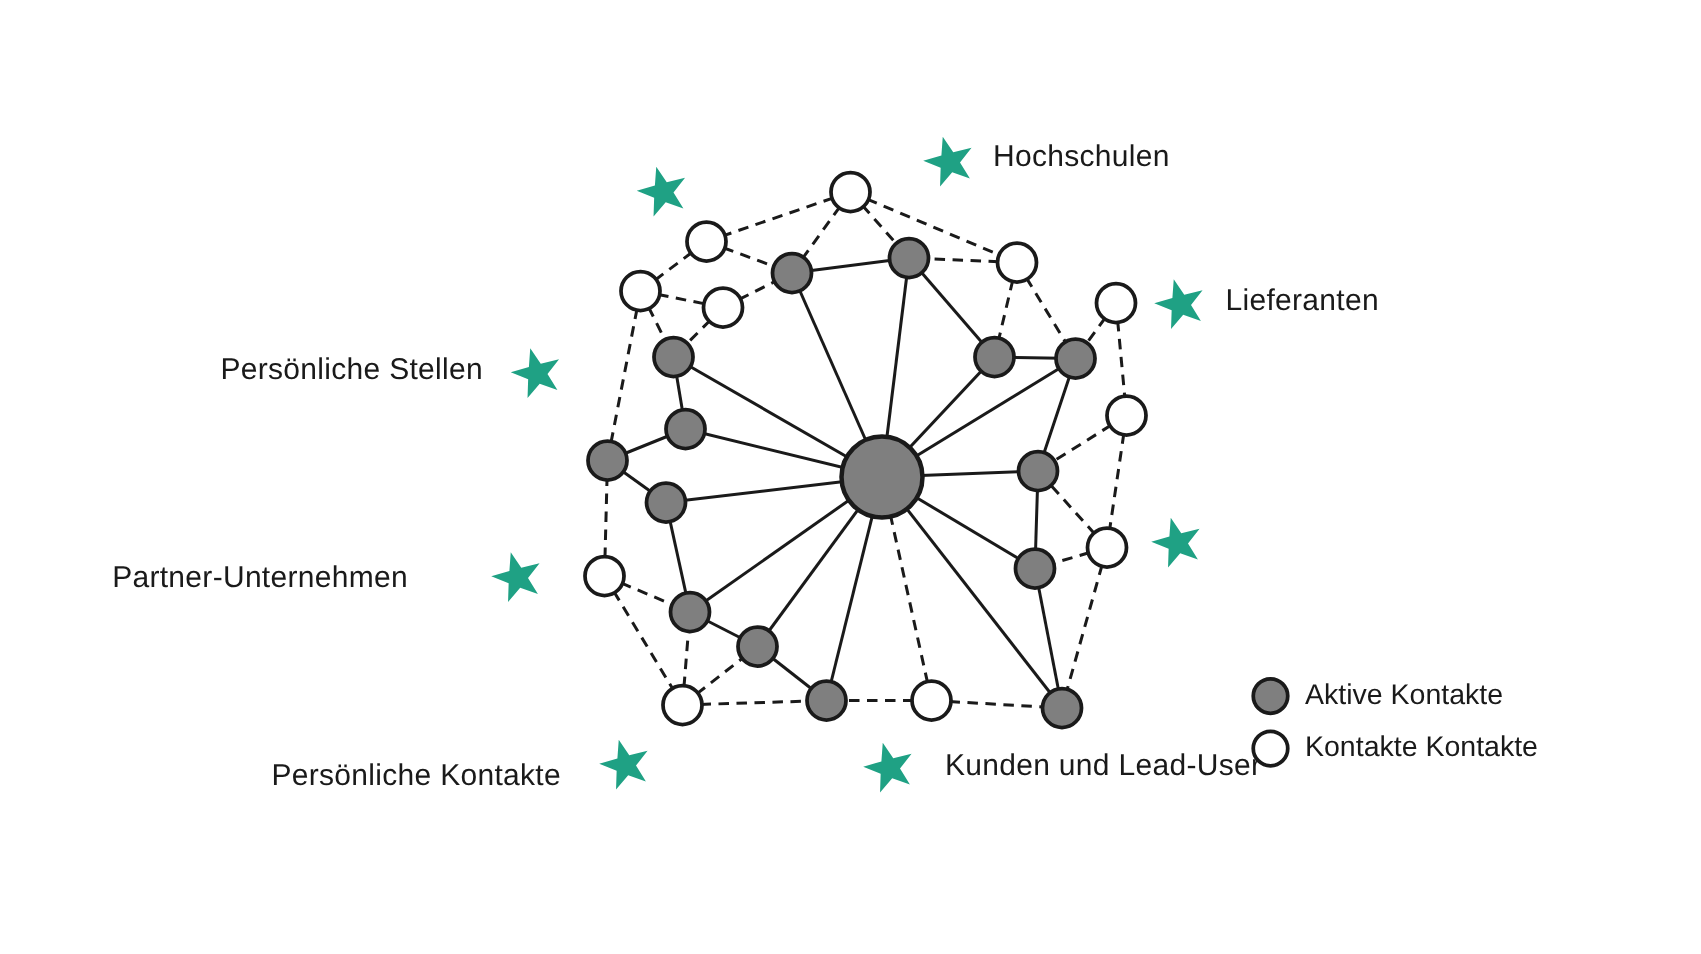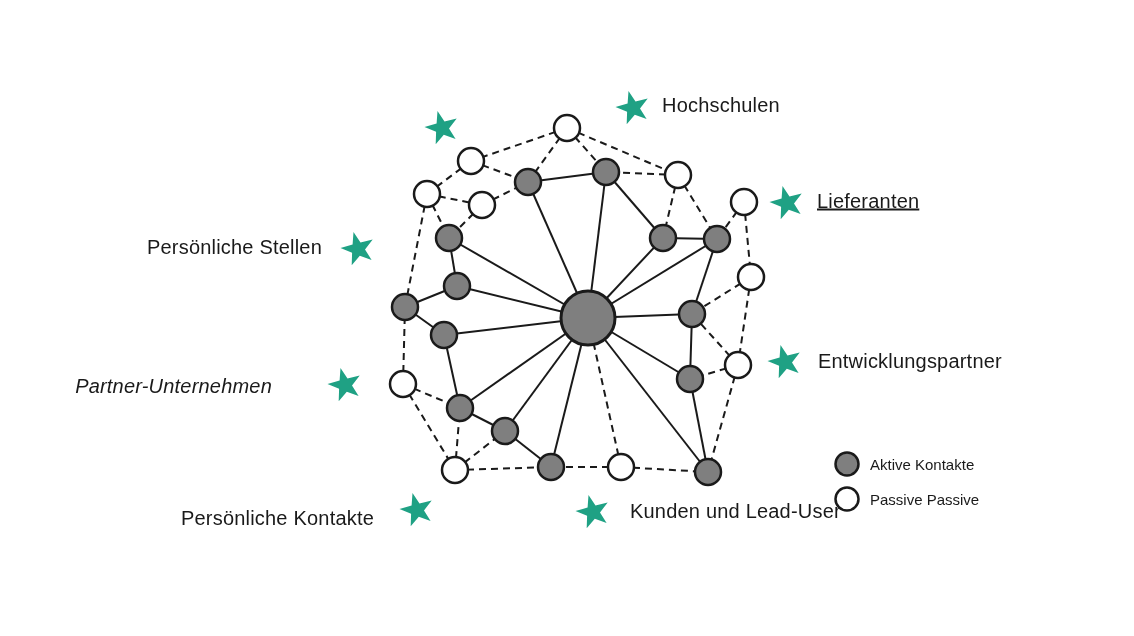--- a/index.html
+++ b/index.html
@@ -22,21 +22,21 @@
   }
   .legend{
     position:absolute;
     left:833px;top:450px;
   }
   .legend-row{
     display:flex;align-items:center;gap:9px;
     height:28px;margin-bottom:7px;
   }
   .legend-text{
-    font-size:15px;color:#1a1a1a;white-space:nowrap;
+    font-size:19px;color:#1a1a1a;white-space:nowrap;
   }
   .sw-active{fill:#7f7f7f;stroke:#1a1a1a;stroke-width:2.5;}
   .sw-passive{fill:#ffffff;stroke:#1a1a1a;stroke-width:2.5;}
 </style>
 </head>
 <body>
 
 <div class="canvas">
 
   <svg id="net-svg" width="1134" height="636" viewBox="0 0 1134 636">
@@ -126,36 +126,35 @@
       <polygon points="782.5,186.1 789.5,196.5 801.7,193.5 794.0,203.4 800.6,214.0 788.8,209.8 780.7,219.3 781.1,206.8 769.5,202.1 781.6,198.6" fill="#1FA184"></polygon>
       <polygon points="353.5,232.1 360.5,242.5 372.7,239.5 365.0,249.4 371.6,260.0 359.8,255.8 351.7,265.3 352.1,252.8 340.5,248.1 352.6,244.6" fill="#1FA184"></polygon>
       <polygon points="780.5,345.1 787.5,355.5 799.7,352.5 792.0,362.4 798.6,373.0 786.8,368.8 778.7,378.3 779.1,365.8 767.5,361.1 779.6,357.6" fill="#1FA184"></polygon>
       <polygon points="340.5,368.1 347.5,378.5 359.7,375.5 352.0,385.4 358.6,396.0 346.8,391.8 338.7,401.3 339.1,388.8 327.5,384.1 339.6,380.6" fill="#1FA184"></polygon>
       <polygon points="412.5,493.1 419.5,503.5 431.7,500.5 424.0,510.4 430.6,521.0 418.8,516.8 410.7,526.3 411.1,513.8 399.5,509.1 411.6,505.6" fill="#1FA184"></polygon>
       <polygon points="588.5,495.1 595.5,505.5 607.7,502.5 600.0,512.4 606.6,523.0 594.8,518.8 586.7,528.3 587.1,515.8 575.5,511.1 587.6,507.6" fill="#1FA184"></polygon>
     </svg>
 
   <div id="labels">
       <div class="cat-label" style="top: 105px; left: 662px;">Hochschulen</div>
-      <div class="cat-label" style="top: 201px; left: 817px; text-decoration: underline;">Lieferanten</div>
+      <div class="cat-label" style="top: 201px; left: 817px;">Lieferanten</div>
       <div class="cat-label" style="top: 247px; right: 812px;">Persönliche Stellen</div>
-      <div class="cat-label" style="top: 361px; left: 818px;">Entwicklungspartner</div>
-      <div class="cat-label" style="top: 386px; right: 862px; font-style: italic;">Partner-Unternehmen</div>
+      <div class="cat-label" style="top: 386px; right: 862px;">Partner-Unternehmen</div>
       <div class="cat-label" style="top: 508px; right: 760px; margin-top: 10px;">Persönliche Kontakte</div>
       <div class="cat-label" style="top: 511px; left: 630px;">Kunden und Lead-User</div>
     </div>
 
   <div class="legend">
     <div class="legend-row">
       <svg width="28" height="28">
         <circle class="sw-active" cx="14" cy="14" r="11.5" fill="#7F7F7F" stroke="#1A1A1A"></circle>
       </svg>
       <span class="legend-text">Aktive Kontakte</span>
     </div>
     <div class="legend-row">
       <svg width="28" height="28">
         <circle class="sw-passive" cx="14" cy="14" r="11.5" fill="#FFFFFF" stroke="#1A1A1A"></circle>
       </svg>
-      <span class="legend-text">Passive Passive</span>
+      <span class="legend-text">Kontakte Kontakte</span>
     </div>
   </div>
 
 </div>
 
 </body></html>

